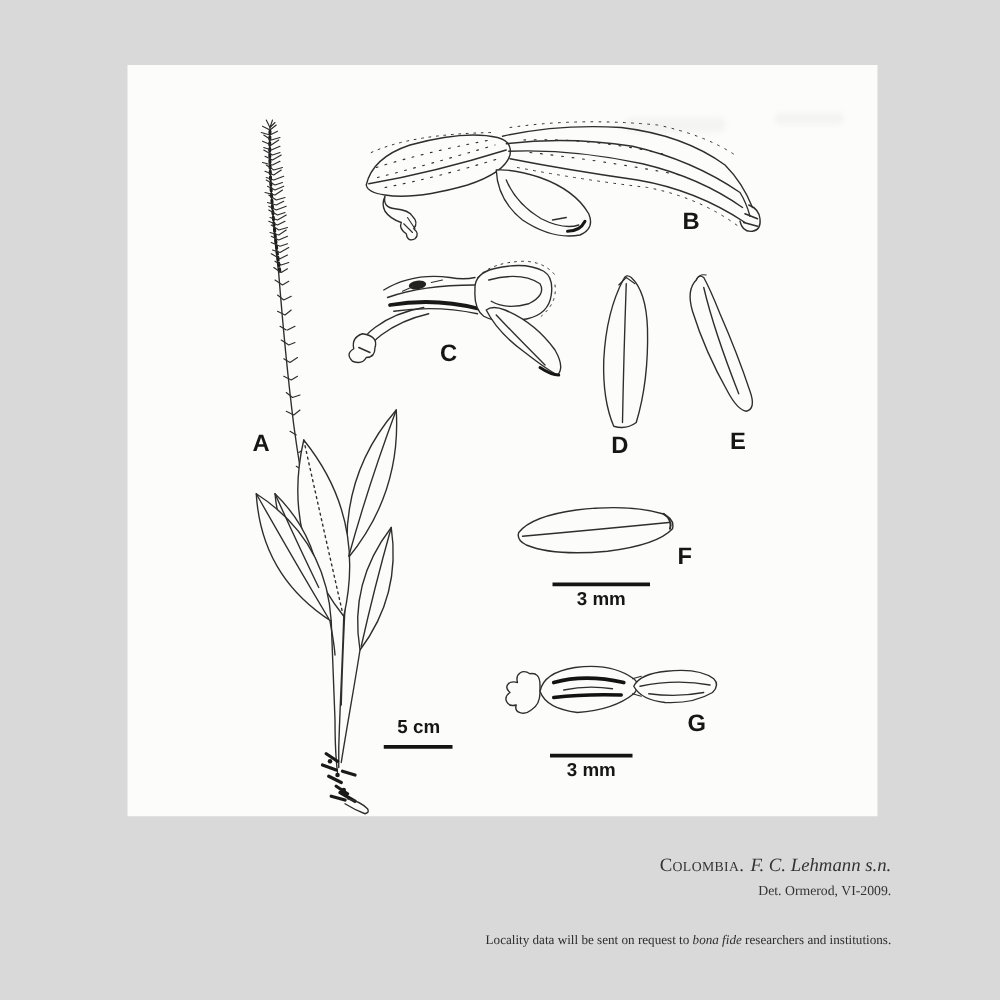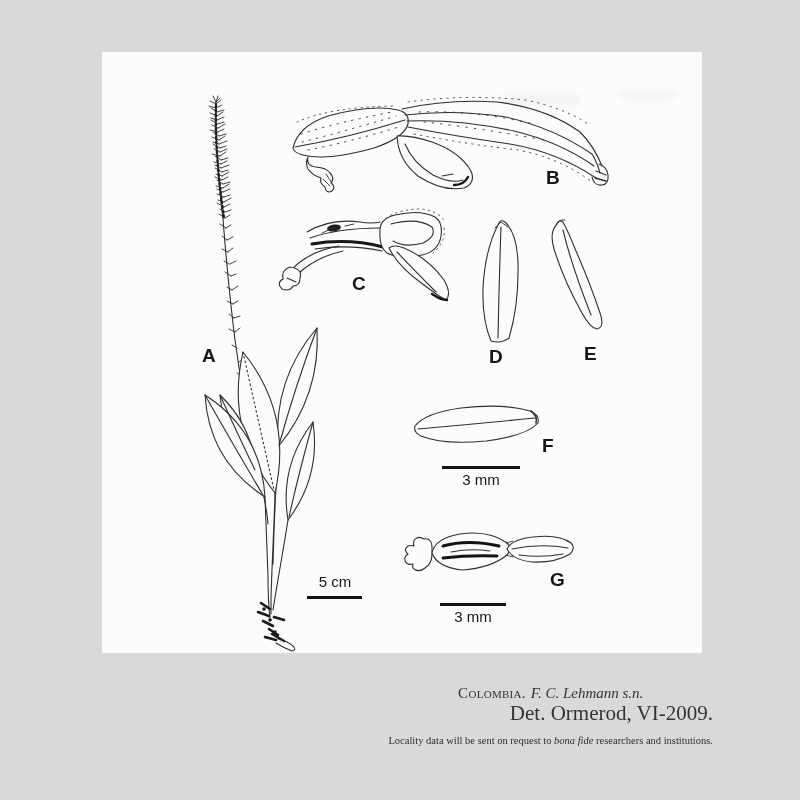--- a/index.html
+++ b/index.html
@@ -17,32 +17,32 @@
   .plate svg{position:absolute;left:0;top:0;}
   .fig-label{
     position:absolute;
     font-family:"Liberation Sans",sans-serif;
     font-weight:bold;font-size:19px;line-height:19px;color:#161616;
   }
   .scale-bar{position:absolute;background:#141414;height:3px;}
   .bar-label{
     position:absolute;transform:translateX(-50%);
     font-family:"Liberation Sans",sans-serif;
-    font-weight:normal;font-size:15px;line-height:15px;color:#161616;white-space:nowrap;
+    font-weight:bold;font-size:15px;line-height:15px;color:#161616;white-space:nowrap;
   }
   .smudge{position:absolute;background:rgba(90,90,90,0.05);filter:blur(2px);border-radius:4px;}
   .caption{
     position:absolute;right:87px;top:684px;text-align:right;
     font-family:"Liberation Serif",serif;color:#333333;
   }
-  .cap-line1{font-size:15px;line-height:18px;white-space:nowrap;text-align:center;}
+  .cap-line1{font-size:15px;line-height:18px;white-space:nowrap;}
   .cap-country{font-variant:small-caps;letter-spacing:0.3px;margin-right:0.32em;}
   .cap-italic{font-style:italic;}
-  .cap-line2{font-size:21px;line-height:22px;white-space:nowrap;}
-  .cap-line3{font-size:10.5px;line-height:14px;margin-top:10px;white-space:nowrap;color:#2d2d2d;}
+  .cap-line2{font-size:11px;line-height:22px;white-space:nowrap;}
+  .cap-line3{font-size:10.5px;line-height:14px;margin-top:22px;white-space:nowrap;color:#2d2d2d;}
   .cap-line3 span{white-space:pre;}
 </style>
 </head>
 <body>
 
 <div class="page">
 
   <div class="plate">
 
     <svg width="600" height="601" viewBox="0 0 600 601" fill="none" stroke="#2e2e2e" stroke-width="1.1" stroke-linecap="round" stroke-linejoin="round">

